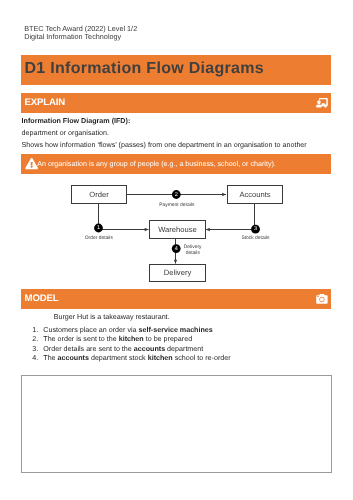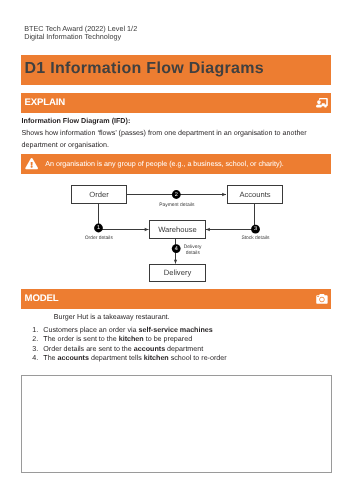--- a/index.html
+++ b/index.html
@@ -26,21 +26,21 @@
              font-weight:bold;line-height:10px;letter-spacing:-0.17px;}
   .band .ico{position:absolute;right:3.2px;top:5.6px;width:11.8px;height:9.6px;line-height:0;}
 
   
   .txt{position:absolute;color:#231f20;font-size:7.15px;line-height:12.1px;}
   .txt b{font-weight:bold;}
 
   
   .alert{position:absolute;left:21.3px;width:309.6px;height:20.6px;background:#ED7D31;}
   .alert .tri{position:absolute;left:3.9px;top:4.6px;width:13.3px;height:11.3px;line-height:0;}
-  .alert .t{position:absolute;left:24px;top:6.1px;color:#fff;font-size:7.15px;line-height:8px;}
+  .alert .t{position:absolute;left:16px;top:6.1px;color:#fff;font-size:7.15px;line-height:8px;}
 
   
   .diagwrap{position:absolute;left:0;top:0;width:353px;height:500px;}
   .diagram{display:block;width:353px;height:500px;}
   .dtext{position:absolute;left:0;top:0;width:353px;height:500px;transform:translateZ(0);}
   .dtext div{position:absolute;text-align:center;white-space:nowrap;}
   .nlabel{font-size:7.6px;line-height:9.2px;color:#3a3a3a;}
   .bnum{font-size:5.5px;line-height:6.8px;color:#ffffff;font-weight:normal;}
   .flabel{font-size:4.95px;line-height:5.8px;color:#3a3a3a;}
 
@@ -73,22 +73,22 @@
     <span class="lbl">EXPLAIN</span>
     <span class="ico">
       <svg viewBox="0 0 640 512" width="11.8" height="9.44" fill="#ffffff">
           <path d="M208 352c-2.39 0-4.78.35-7.06 1.09C187.98 357.3 174.35 360 160 360c-14.35 0-27.98-2.7-40.95-6.91-2.28-.74-4.66-1.09-7.05-1.09C49.94 352-.33 402.48 0 464.62.14 490.88 21.73 512 48 512h224c26.27 0 47.86-21.12 48-47.38.33-62.14-49.94-112.62-112-112.62zm-48-32c53.02 0 96-42.98 96-96s-42.98-96-96-96-96 42.98-96 96 42.98 96 96 96zM592 0H208c-26.47 0-48 22.25-48 49.59V96c21.67 0 41.89 6.02 59.17 16.42V64h336v288h-80v-64H320v64h-48.3c24.84 20.12 41.42 49.57 45.51 83.01C330.6 440.66 348.9 448 368 448h80v32c0 17.67 14.33 32 32 32h64c17.67 0 32-14.33 32-32v-32h16c26.47 0 48-22.25 48-49.59V49.59C640 22.25 618.5 0 592 0z"></path>
         </svg>
     </span>
   </div>
 
   <div class="txt" style="left:21.6px;top:115.1px;">
     <div><b>Information Flow Diagram (IFD):</b></div>
+    <div>department or organisation.</div>
     <div>Shows how information ‘flows’ (passes) from one department in an organisation to another</div>
-    <div>department or organisation.</div>
   </div>
 
   <div class="alert" style="top:153.8px">
     <span class="tri">
       <svg viewBox="0 0 576 512" width="13.3" height="11.3" fill="#ffffff">
           <path d="M569.517 440.013C587.975 472.007 564.806 512 527.94 512H48.054c-36.937 0-59.999-40.055-41.577-71.987L246.423 23.985c18.467-32.009 64.72-31.951 83.154 0l239.94 416.028zM288 354c-25.405 0-46 20.595-46 46s20.595 46 46 46 46-20.595 46-46-20.595-46-46-46zm-43.673-165.346l7.418 136c.347 6.364 5.609 11.346 11.982 11.346h48.546c6.373 0 11.635-4.982 11.982-11.346l7.418-136c.375-6.874-5.098-12.654-11.982-12.654h-63.383c-6.884 0-12.356 5.78-11.981 12.654z"></path>
         </svg>
     </span>
     <span class="t">An organisation is any group of people (e.g., a business, school, or charity).</span>
   </div>
@@ -149,18 +149,18 @@
       <div class="row">
         <span class="n">2.</span>
         <span class="c"><span>The order is sent to the </span><b>kitchen</b><span> to be prepared</span></span>
       </div>
       <div class="row">
         <span class="n">3.</span>
         <span class="c"><span>Order details are sent to the </span><b>accounts</b><span> department</span></span>
       </div>
       <div class="row">
         <span class="n">4.</span>
-        <span class="c"><span>The </span><b>accounts</b><span> department tells </span><b>kitchen</b><span> school to re-order</span></span>
+        <span class="c"><span>The </span><b>accounts</b><span> department stock </span><b>kitchen</b><span> school to re-order</span></span>
       </div>
     </div>
 
   <div class="emptybox"></div>
 </div>
 
 </body></html>

